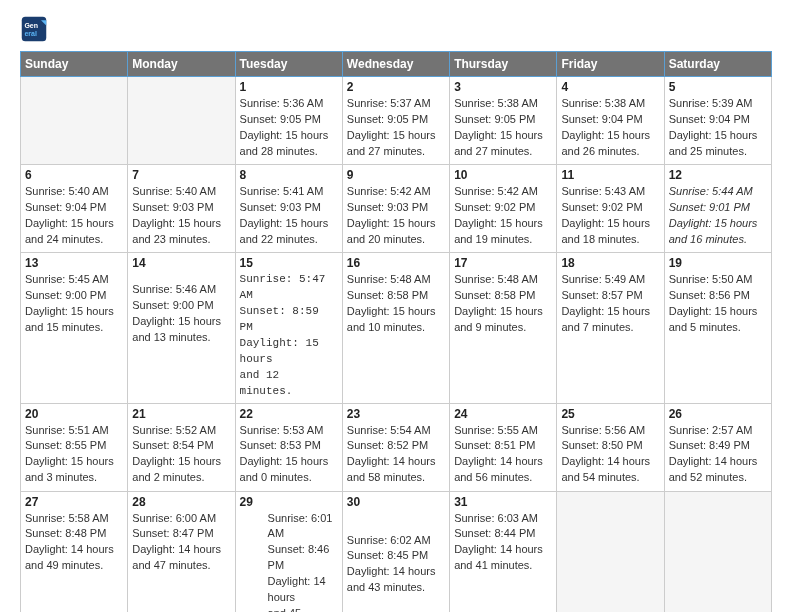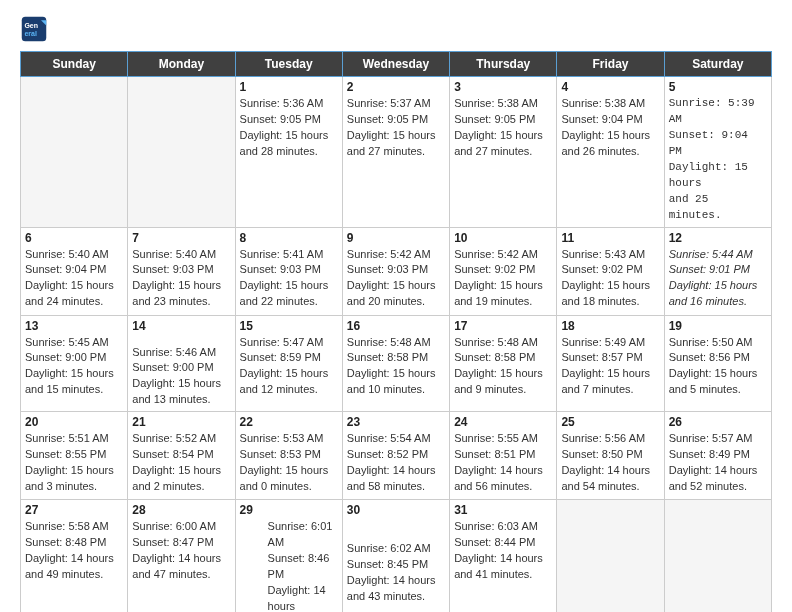--- a/index.html
+++ b/index.html
@@ -53,26 +53,26 @@
       color: #444;
     }
     .calendar {
       flex: 1;
       border: 1px solid #ccc;
       border-collapse: collapse;
       width: 100%;
       table-layout: fixed;
     }
     .calendar th {
-      background: #404040;
+      background: #737373;
       color: #fff;
       font-size: 12px;
       font-weight: bold;
       padding: 5px 4px;
-      text-align: center;
+      text-align: left;
       border: 1px solid #5a9fd4;
     }
     .calendar td {
       vertical-align: top;
       border: 1px solid #ccc;
       padding: 3px 4px;
       font-size: 9.5px;
       color: #333;
       height: 88px;
       background: #fff;
@@ -155,21 +155,21 @@
           </td>
           <td>
             <span class="day-num">4</span>
             <div class="day-info" style="white-space: pre-line;">Sunrise: 5:38 AM
 Sunset: 9:04 PM
 Daylight: 15 hours
 and 26 minutes.</div>
           </td>
           <td>
             <span class="day-num">5</span>
-            <div class="day-info" style="white-space: pre-line; font-family: Liberation Mono, monospace;">Sunrise: 5:39 AM
+            <div class="day-info" style="white-space: pre-line;">Sunrise: 5:39 AM
 Sunset: 9:04 PM
 Daylight: 15 hours
 and 25 minutes.</div>
           </td>
         </tr>
         <tr>
           <td>
             <span class="day-num">6</span>
             <div class="day-info" style="white-space: pre-line;">Sunrise: 5:40 AM
 Sunset: 9:04 PM
@@ -229,21 +229,21 @@
           </td>
           <td>
             <span class="day-num">14</span>
             <div class="day-info" style="white-space: pre-line; margin-top: 12px;">Sunrise: 5:46 AM
 Sunset: 9:00 PM
 Daylight: 15 hours
 and 13 minutes.</div>
           </td>
           <td>
             <span class="day-num">15</span>
-            <div class="day-info" style="white-space: pre-line;">Sunrise: 5:47 AM
+            <div class="day-info" style="white-space: pre-line; font-family: Liberation Mono, monospace;">Sunrise: 5:47 AM
 Sunset: 8:59 PM
 Daylight: 15 hours
 and 12 minutes.</div>
           </td>
           <td>
             <span class="day-num">16</span>
             <div class="day-info" style="white-space: pre-line;">Sunrise: 5:48 AM
 Sunset: 8:58 PM
 Daylight: 15 hours
 and 10 minutes.</div>
@@ -308,21 +308,21 @@
           </td>
           <td>
             <span class="day-num">25</span>
             <div class="day-info" style="white-space: pre-line;">Sunrise: 5:56 AM
 Sunset: 8:50 PM
 Daylight: 14 hours
 and 54 minutes.</div>
           </td>
           <td>
             <span class="day-num">26</span>
-            <div class="day-info" style="white-space: pre-line;">Sunrise: 5:57 AM
+            <div class="day-info" style="white-space: pre-line;">Sunrise: 2:57 AM
 Sunset: 8:49 PM
 Daylight: 14 hours
 and 52 minutes.</div>
           </td>
         </tr>
         <tr>
           <td>
             <span class="day-num">27</span>
             <div class="day-info" style="white-space: pre-line;">Sunrise: 5:58 AM
 Sunset: 8:48 PM

